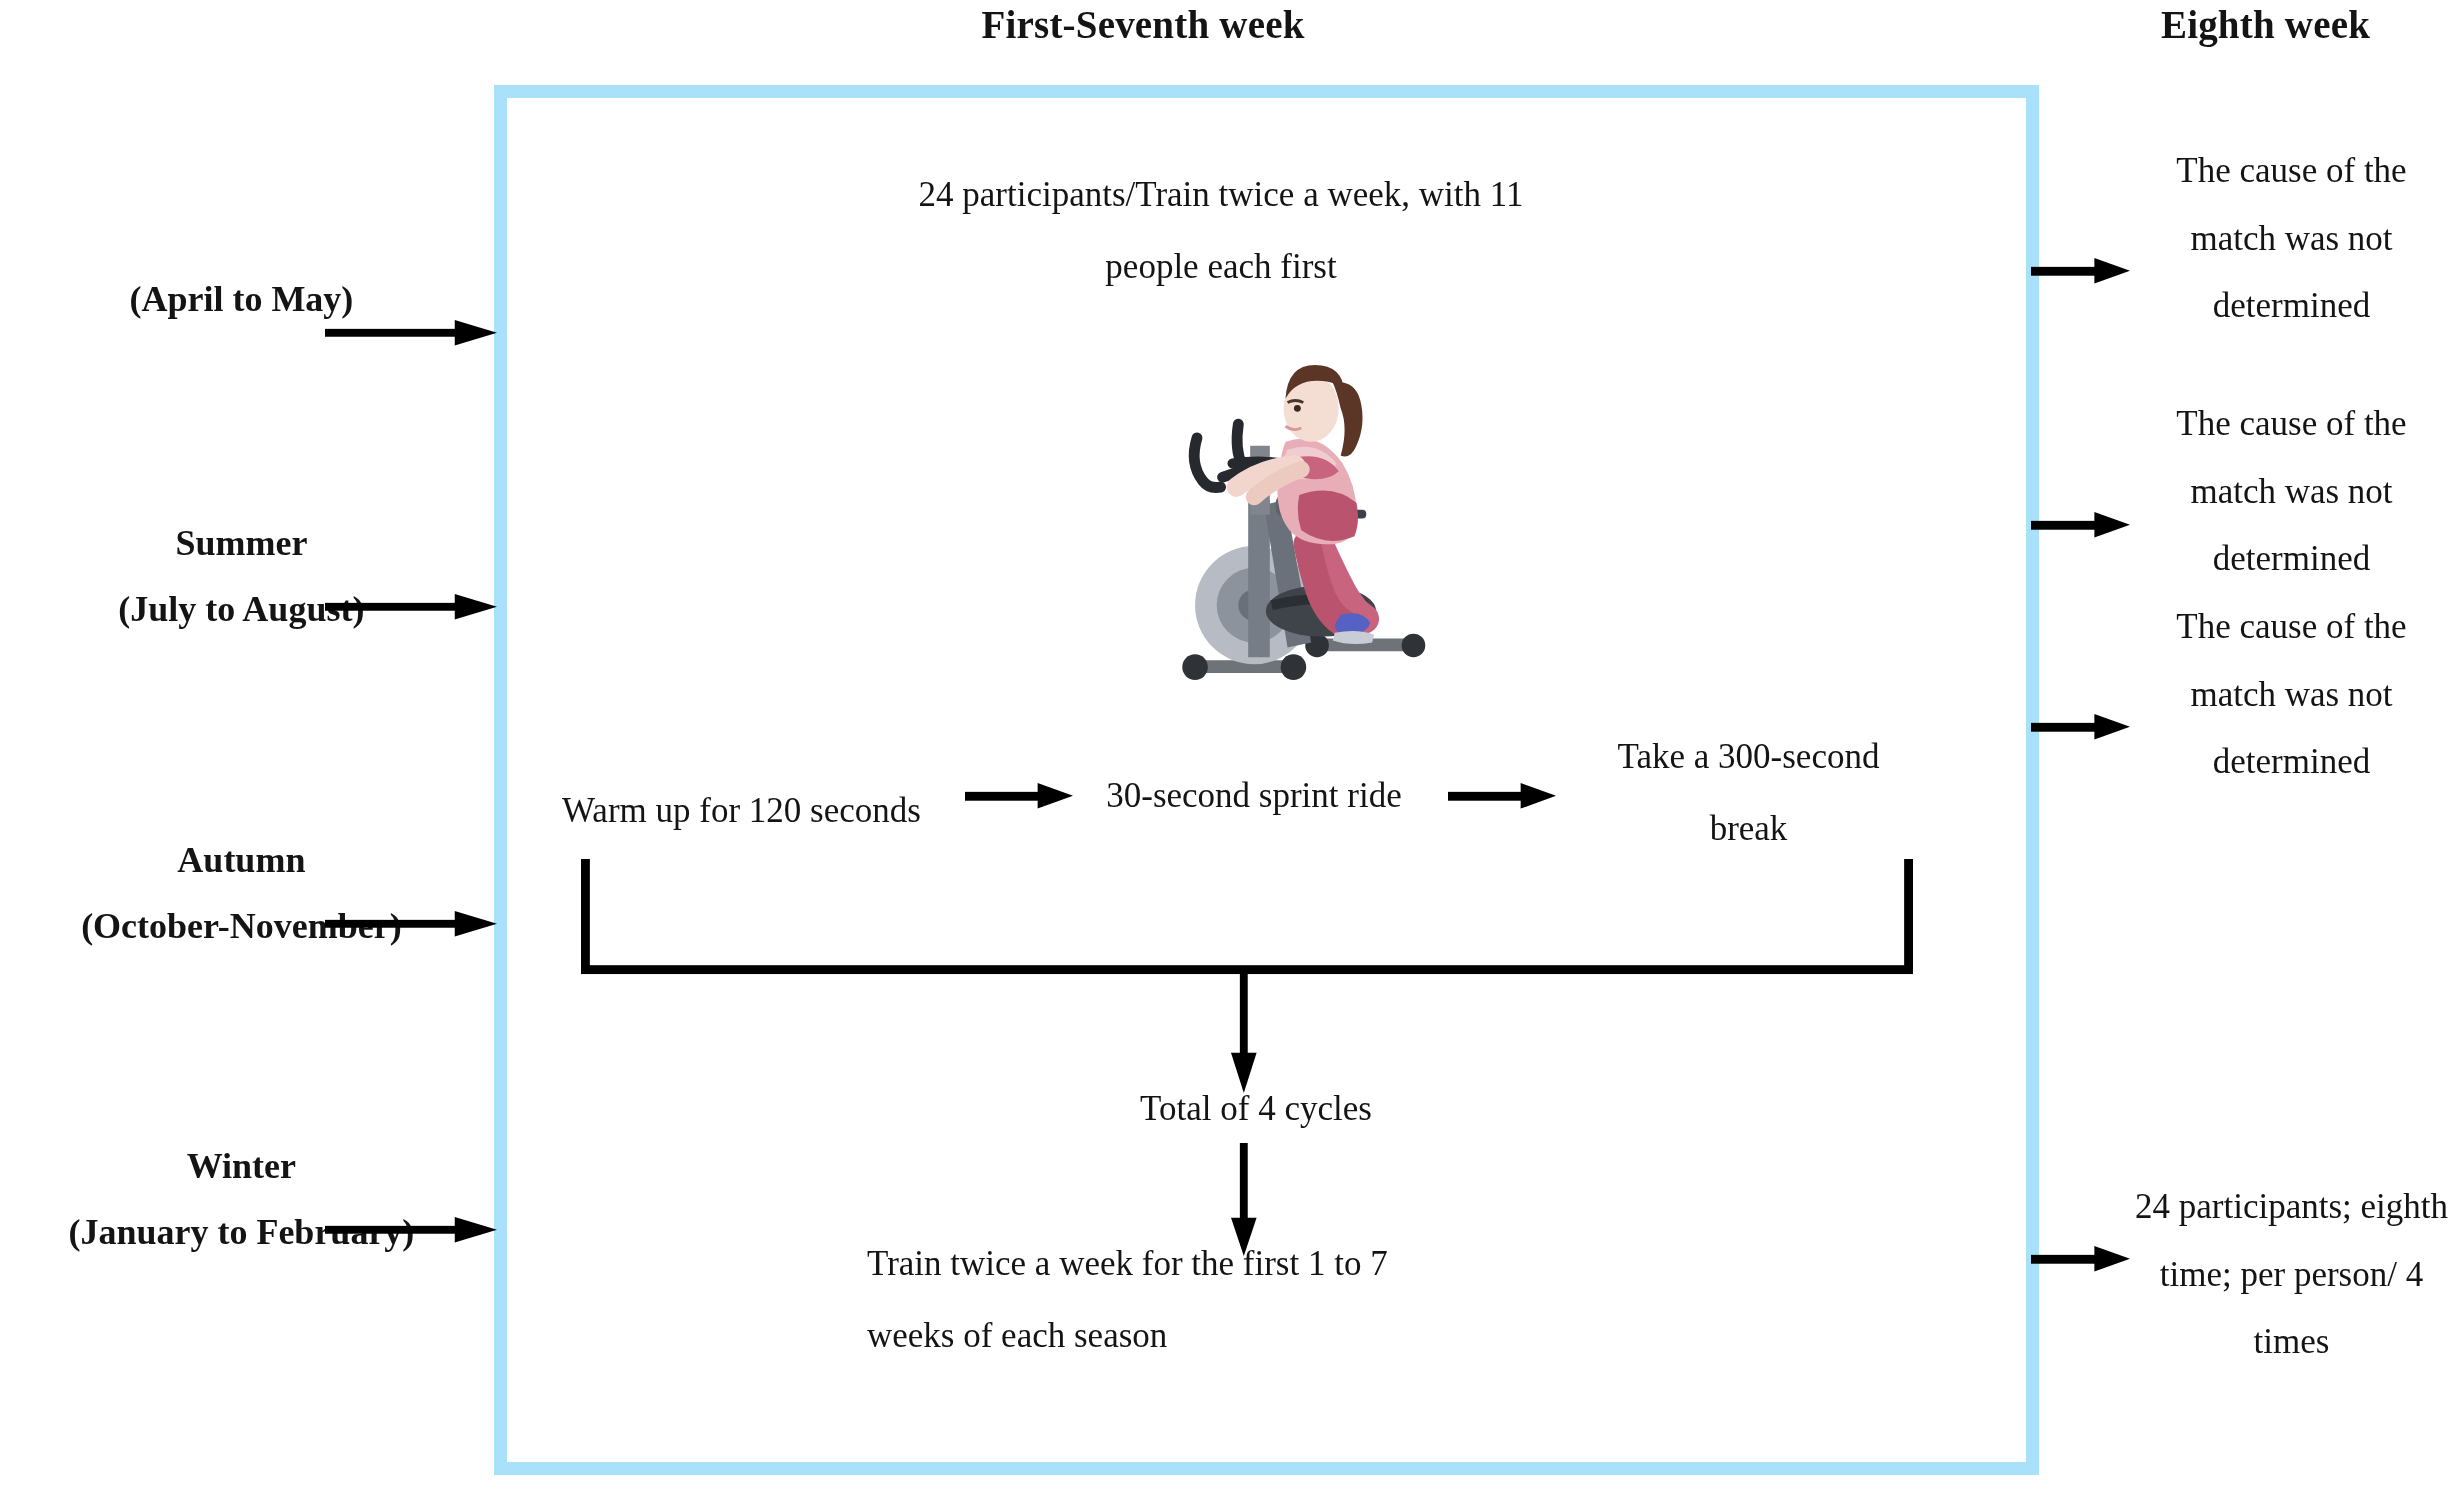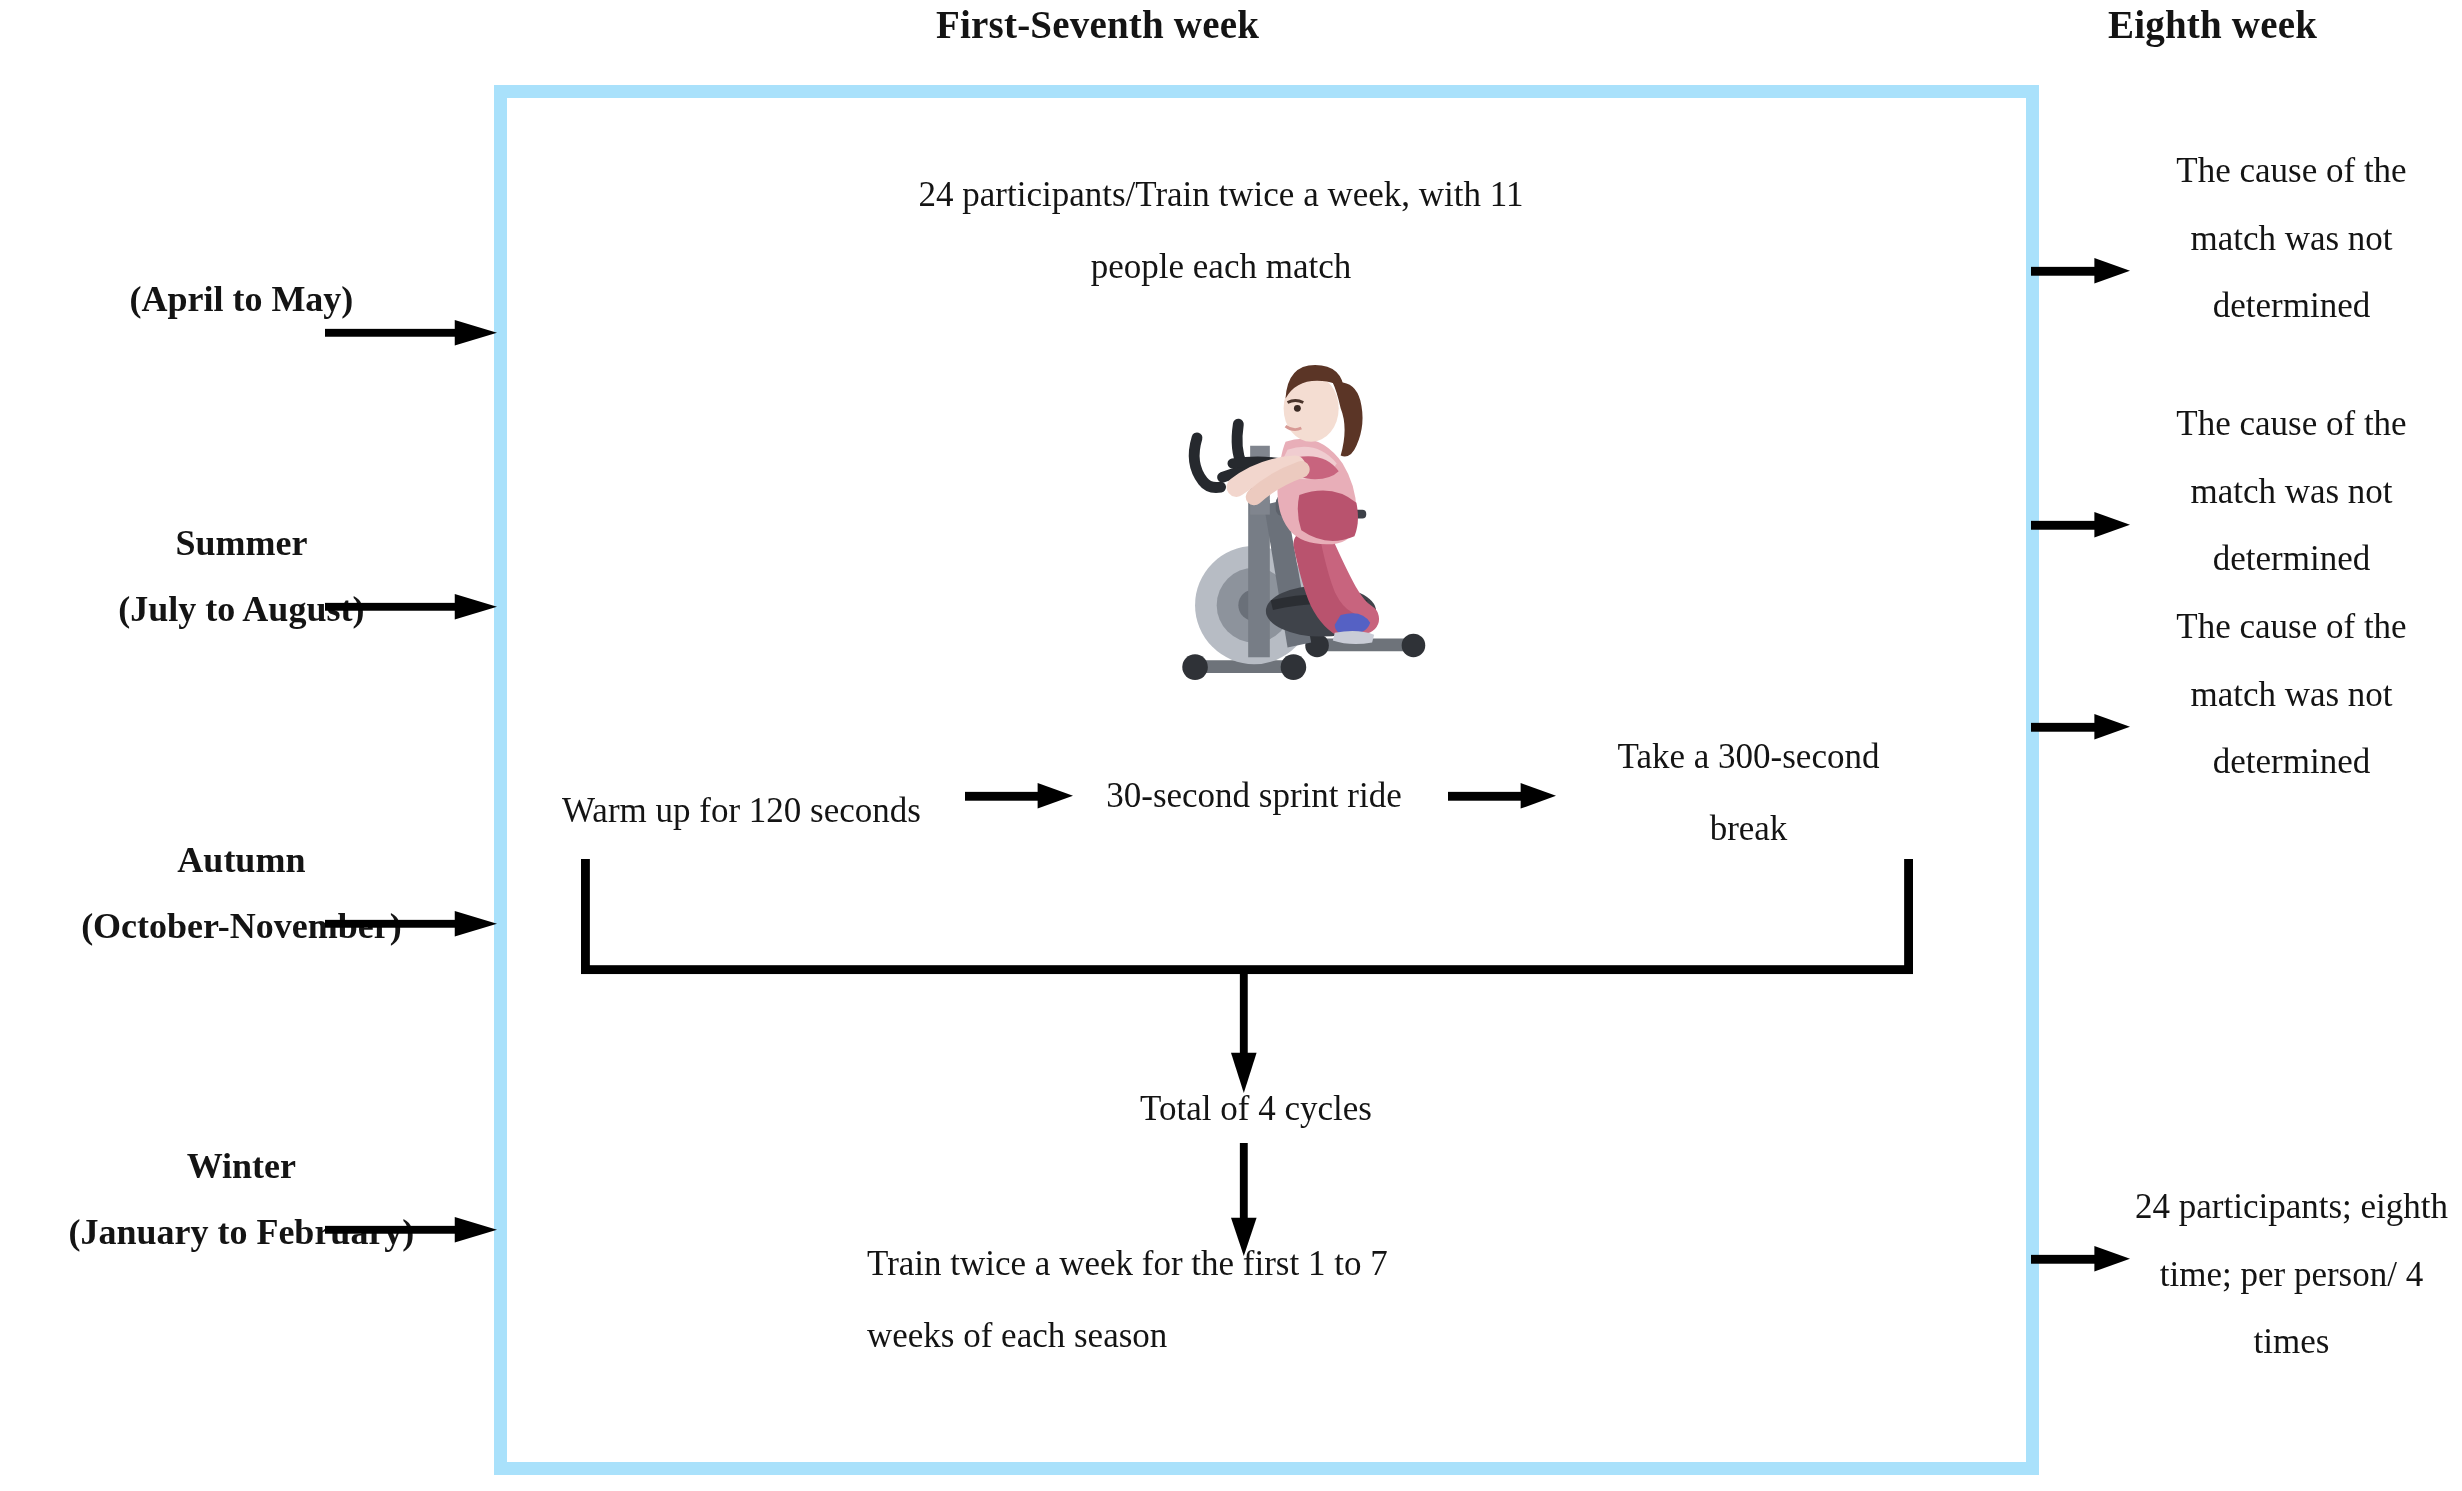--- a/index.html
+++ b/index.html
@@ -17,21 +17,21 @@
     overflow: hidden;
   }
 
   
   .col-header {
     position: absolute;
     font-weight: bold;
     font-size: 39px;
     letter-spacing: 0.2px;
     white-space: nowrap;
-    text-align: left;
+    text-align: center;
   }
   #header-first-seventh { left: 936px; top: 2px; width: 414px; }
   #header-eighth        { left: 2108px; top: 2px; width: 315px; }
 
   
   #blue-box {
     position: absolute;
     left: 494px;
     top: 85px;
     width: 1545px;
@@ -228,21 +228,21 @@
   </div>
   <div class="arrow-h in-arrow" id="in-arrow-3">
     <svg viewBox="0 0 175 26" preserveAspectRatio="none">
       <rect x="0" y="9" width="140" height="8" fill="#000"></rect>
       <polygon points="132,0 175,13 132,26" fill="#000"></polygon>
     </svg>
   </div>
 
   <div id="intro-text">
     <span>24 participants/Train twice a week, with 11</span>
-    <span>people each match</span>
+    <span>people each first</span>
   </div>
 
   <div id="bike-figure">
     <svg viewBox="0 0 370 355" xmlns="http://www.w3.org/2000/svg">
 
       <rect x="52" y="318" width="110" height="13" rx="6" fill="#6e737a"></rect>
       <rect x="176" y="296" width="110" height="13" rx="6" fill="#6e737a"></rect>
       <circle cx="58" cy="325" r="13" fill="#2f3237"></circle>
       <circle cx="158" cy="325" r="13" fill="#2f3237"></circle>
       <circle cx="182" cy="303" r="12" fill="#2f3237"></circle>

